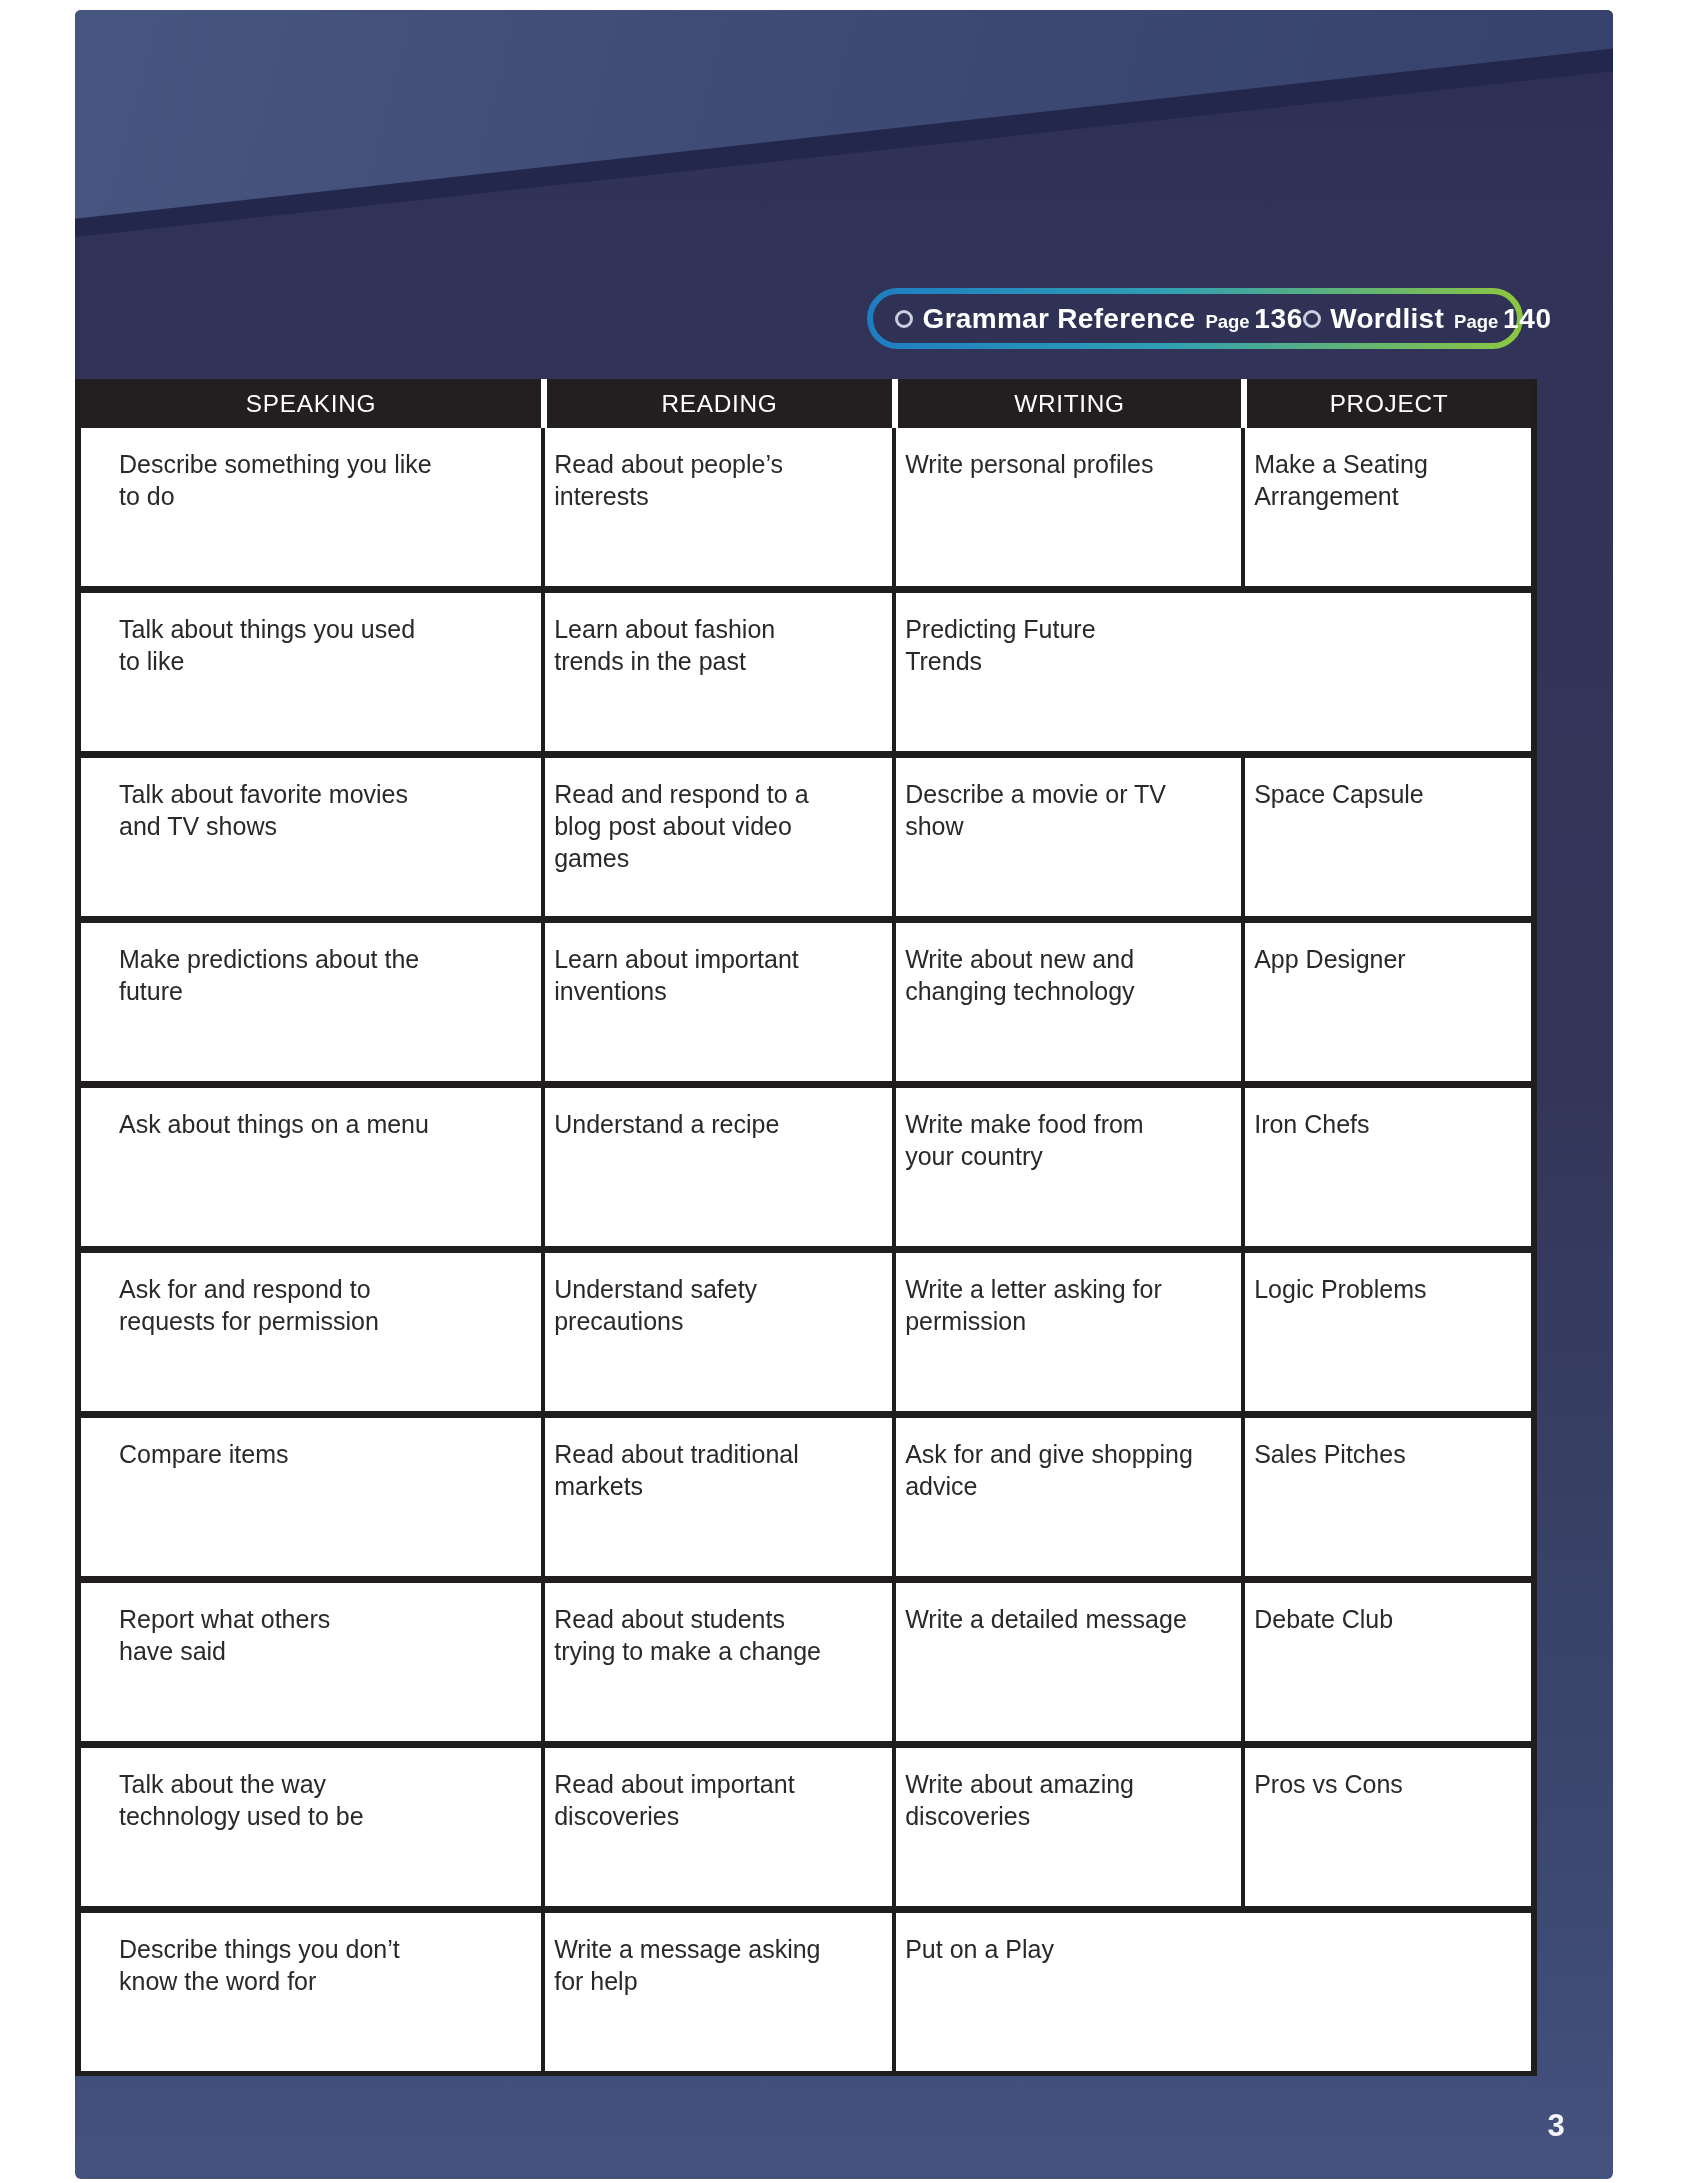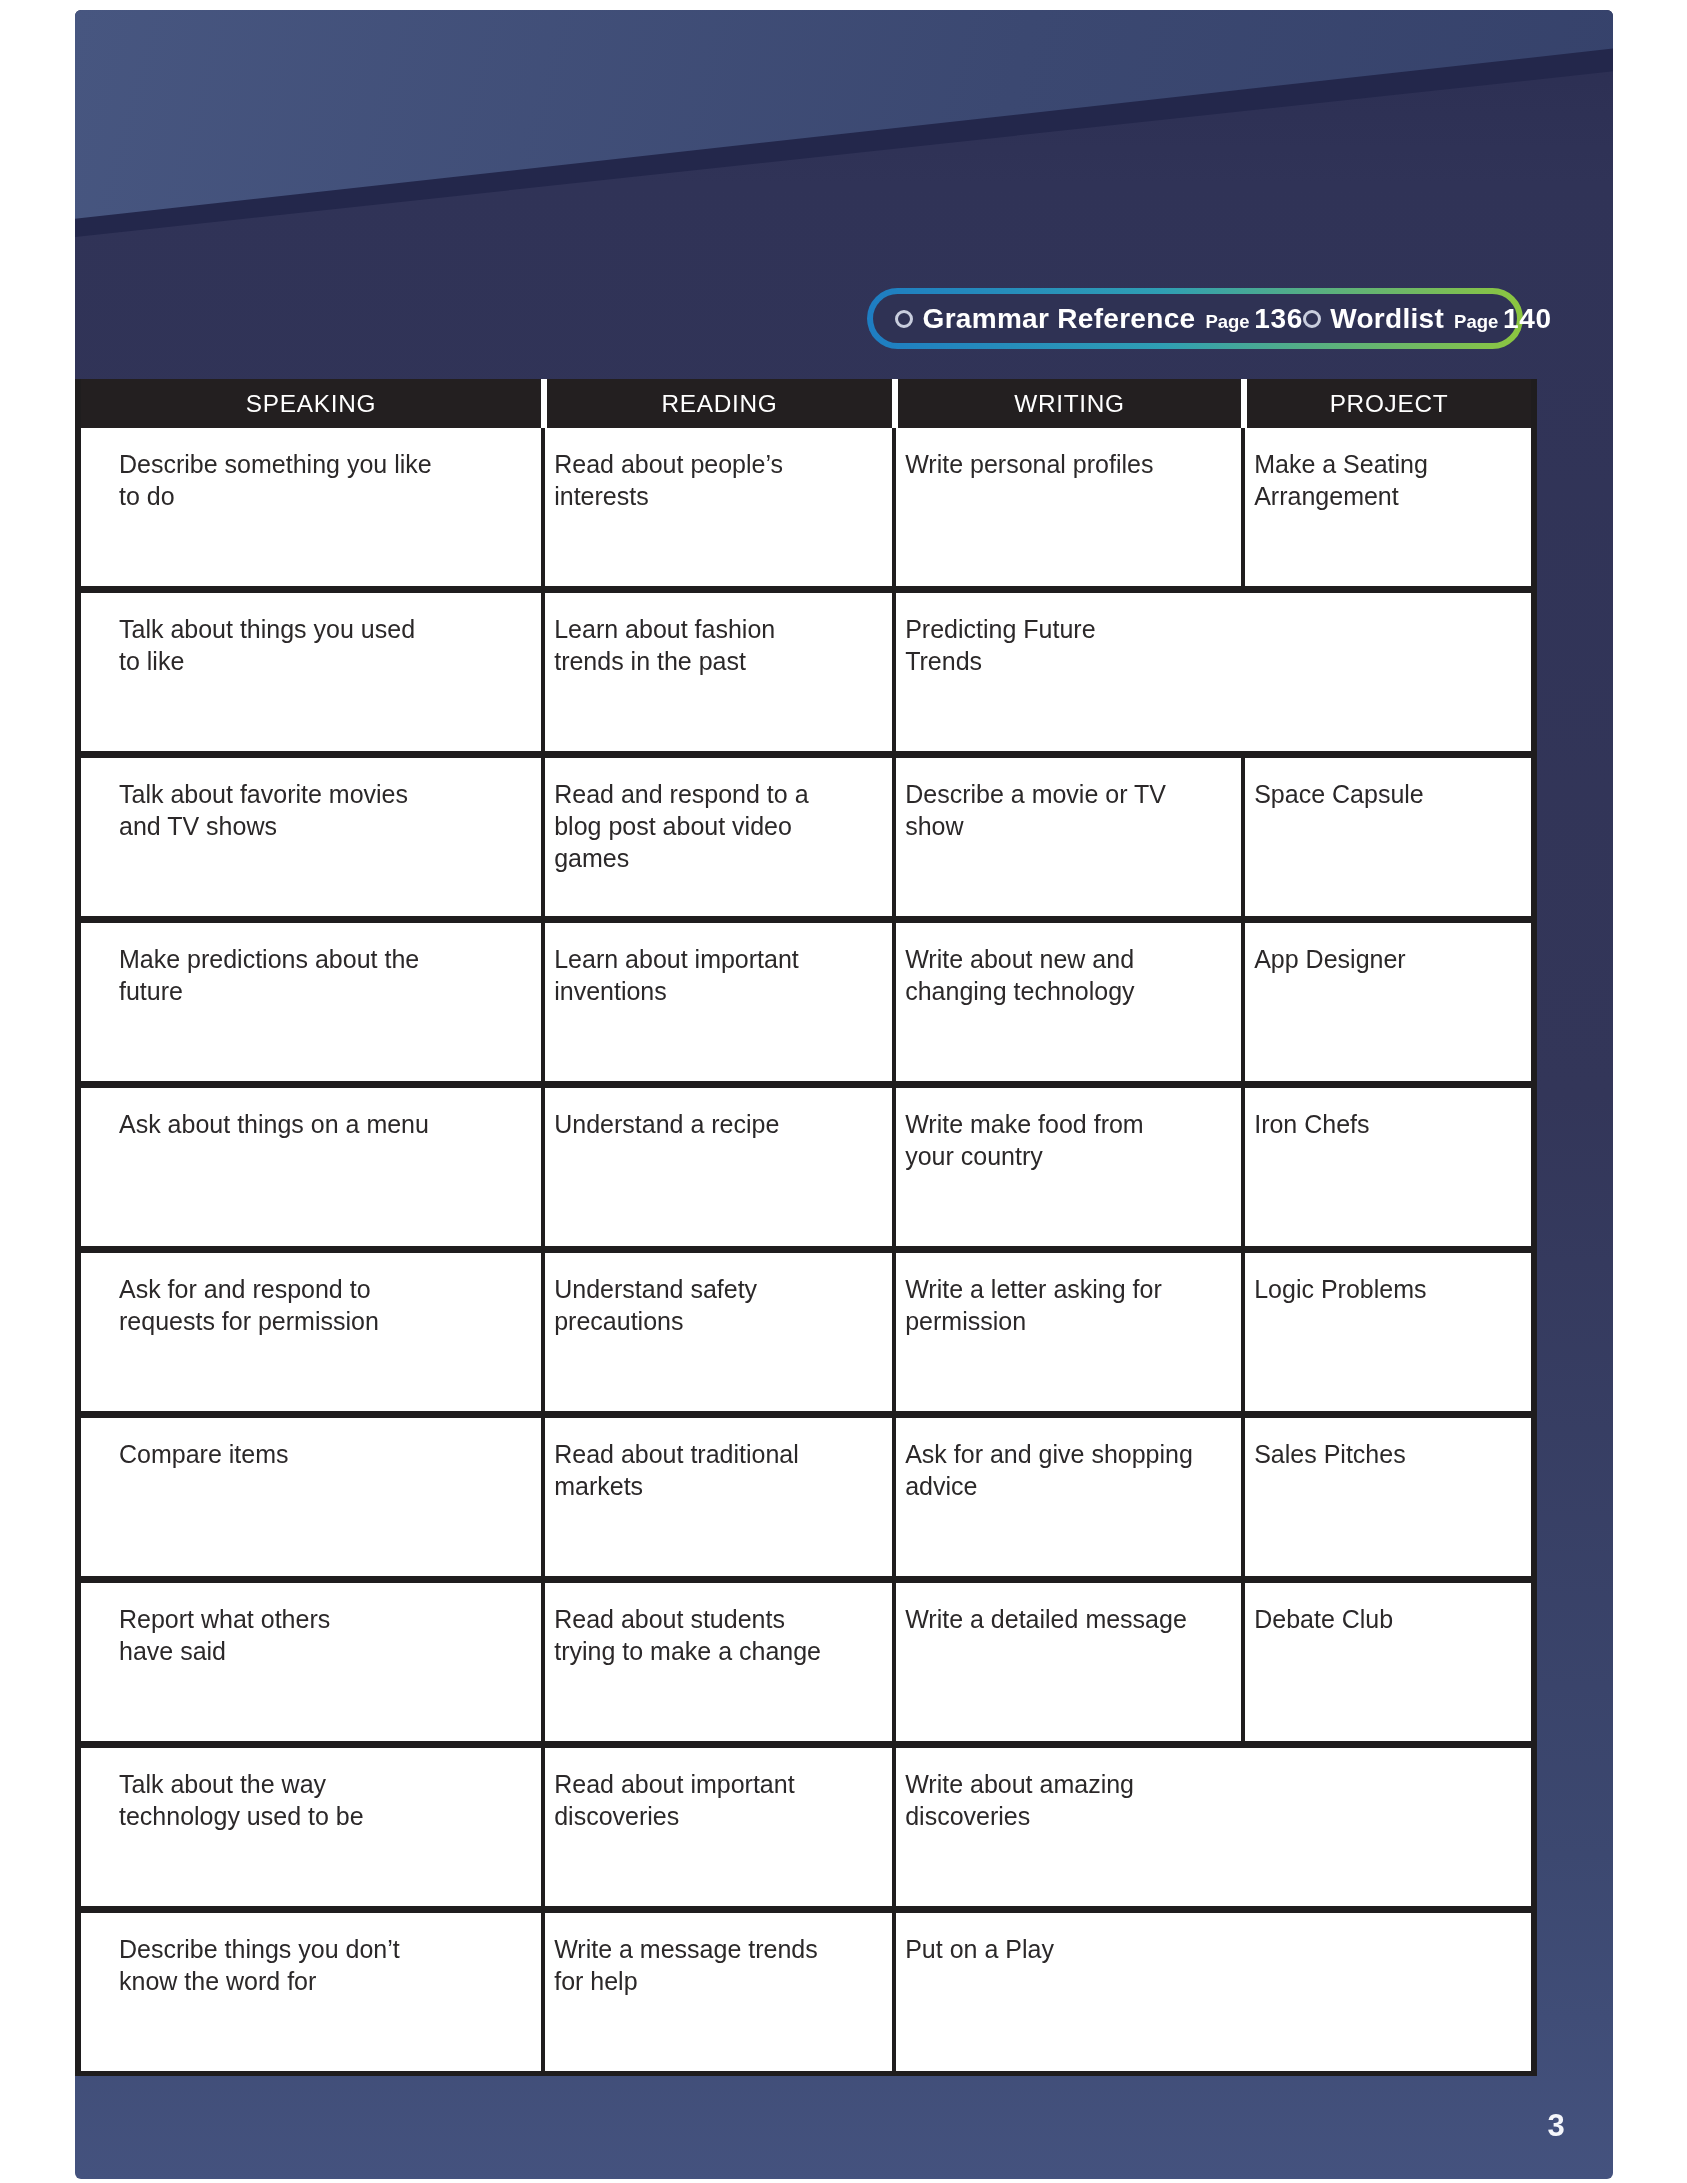--- a/index.html
+++ b/index.html
@@ -180,25 +180,26 @@
       <div class="cell">Write a detailed message</div>
       <div class="cell">Debate Club</div>
     </div>
     <div class="row">
       <div class="cell">Talk about the way
 technology used to be</div>
       <div class="cell">Read about important
 discoveries</div>
       <div class="cell">Write about amazing
 discoveries</div>
+      <div class="cell">Pros vs Cons</div>
     </div>
     <div class="row">
       <div class="cell">Describe things you don’t
 know the word for</div>
-      <div class="cell">Write a message trends
+      <div class="cell">Write a message asking
 for help</div>
       <div class="cell">Put on a Play</div>
     </div>
   </div>
 
   <div class="folio">3</div>
 </div>
 
 
 </body></html>

